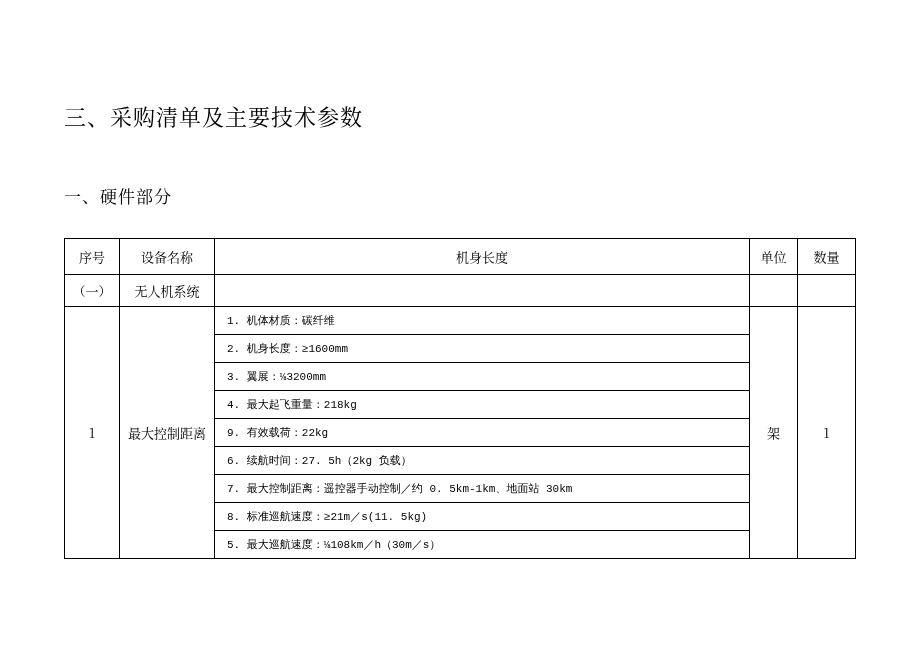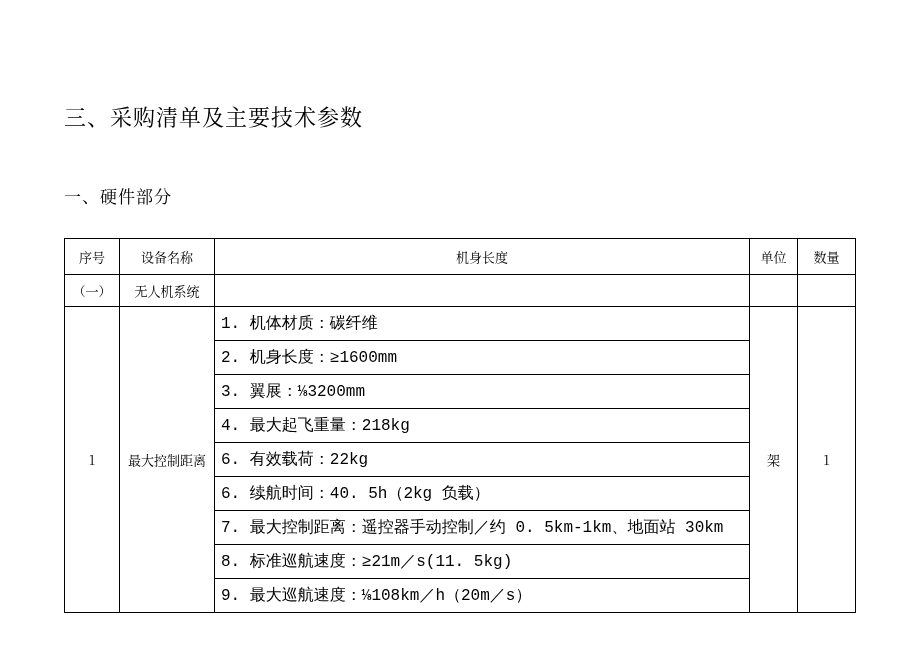--- a/index.html
+++ b/index.html
@@ -36,23 +36,23 @@
   }
   table.spec th{
     font-weight:normal;
     padding:8px 4px;
   }
   table.spec td{
     padding:6px 4px;
   }
   table.spec td.spec-cell{
     text-align:left;
-    padding-left:6px;
+    padding-left:12px;
     font-family:"SimSun","Courier New",monospace,serif;
-    font-size:16px;
+    font-size:11px;
   }
   .col-idx{width:55px;}
   .col-name{width:95px;}
   .col-spec{width:auto;}
   .col-unit{width:48px;}
   .col-qty{width:58px;}
 </style>
 </head>
 <body>
 
@@ -98,30 +98,30 @@
       <tr>
         <td class="spec-cell">2. 机身长度：≥1600mm</td>
       </tr>
       <tr>
         <td class="spec-cell">3. 翼展：⅛3200mm</td>
       </tr>
       <tr>
         <td class="spec-cell">4. 最大起飞重量：218kg</td>
       </tr>
       <tr>
-        <td class="spec-cell">6. 有效载荷：22kg</td>
+        <td class="spec-cell">9. 有效载荷：22kg</td>
       </tr>
       <tr>
-        <td class="spec-cell">6. 续航时间：40. 5h（2kg 负载）</td>
+        <td class="spec-cell">6. 续航时间：27. 5h（2kg 负载）</td>
       </tr>
       <tr>
         <td class="spec-cell">7. 最大控制距离：遥控器手动控制／约 0. 5km-1km、地面站 30km</td>
       </tr>
       <tr>
         <td class="spec-cell">8. 标准巡航速度：≥21m／s(11. 5kg)</td>
       </tr>
       <tr>
-        <td class="spec-cell">9. 最大巡航速度：⅛108km／h（20m／s）</td>
+        <td class="spec-cell">5. 最大巡航速度：⅛108km／h（30m／s）</td>
       </tr>
     </tbody>
   </table>
 
 </div>
 
 </body></html>

